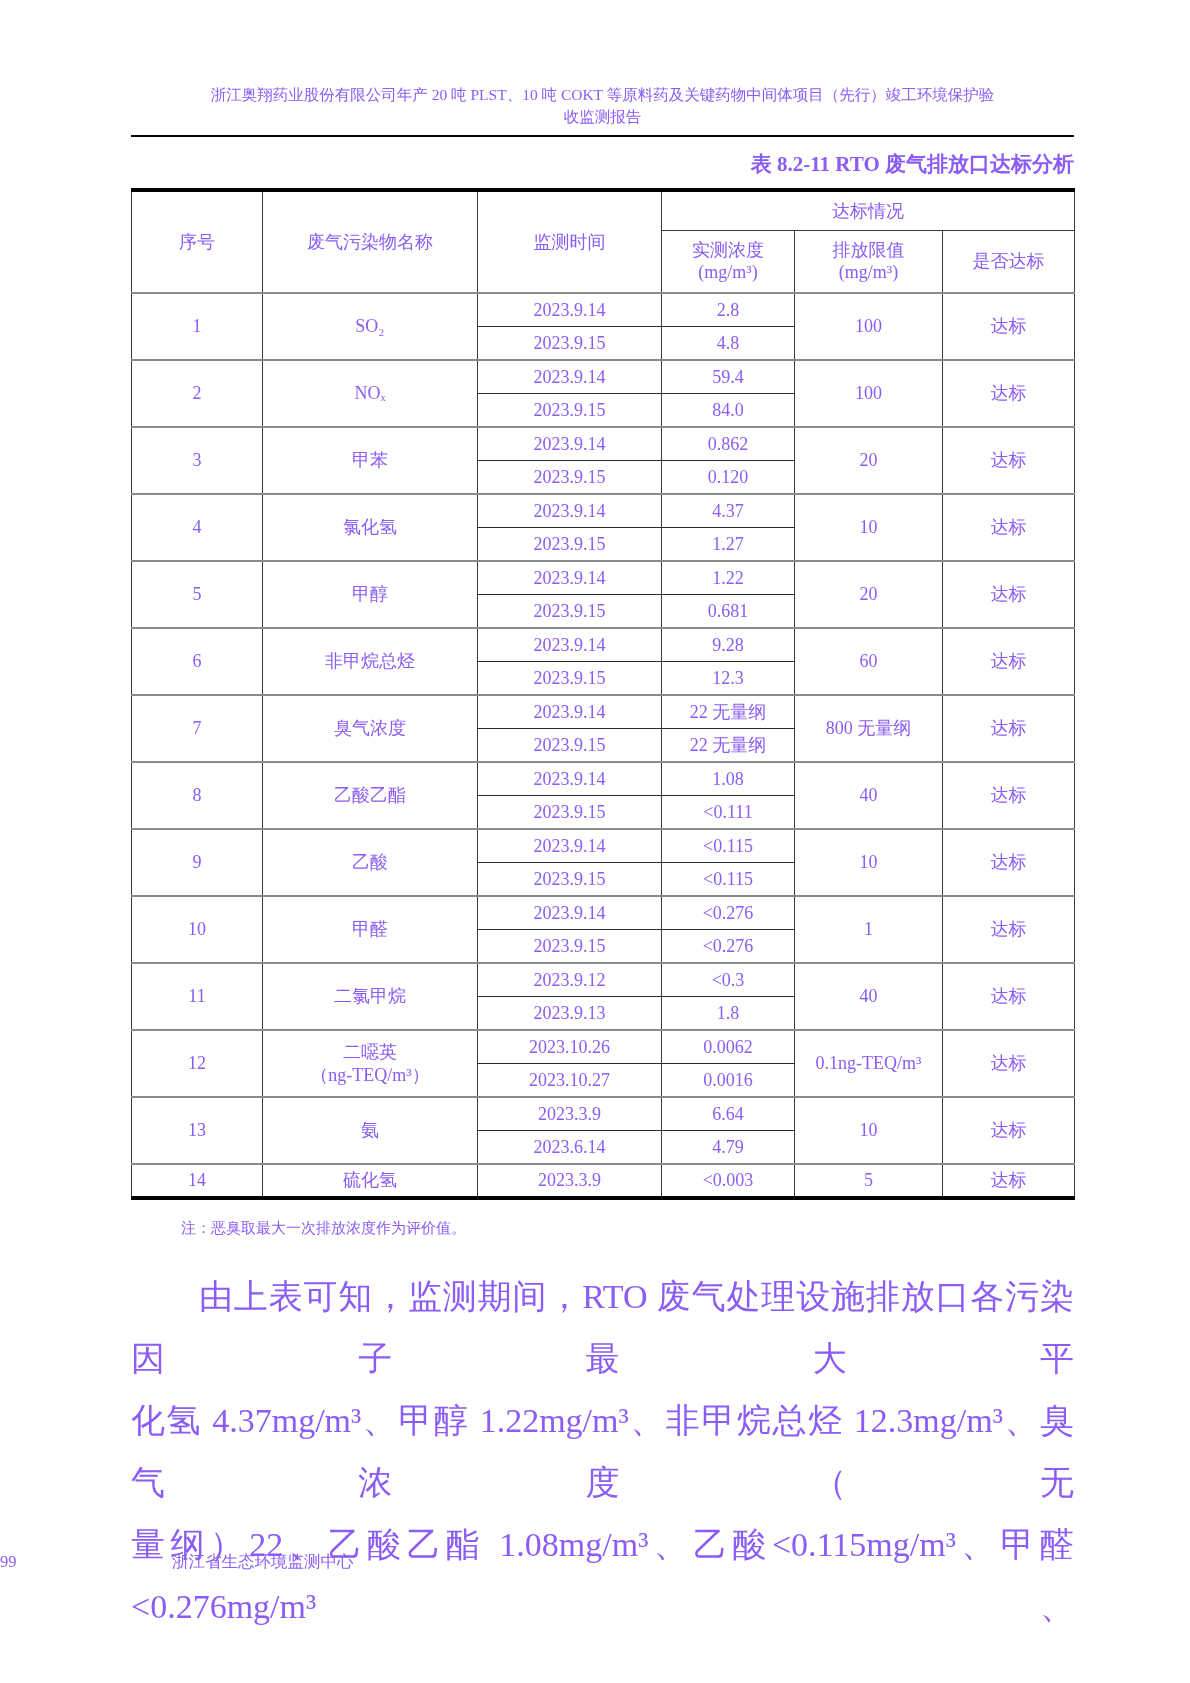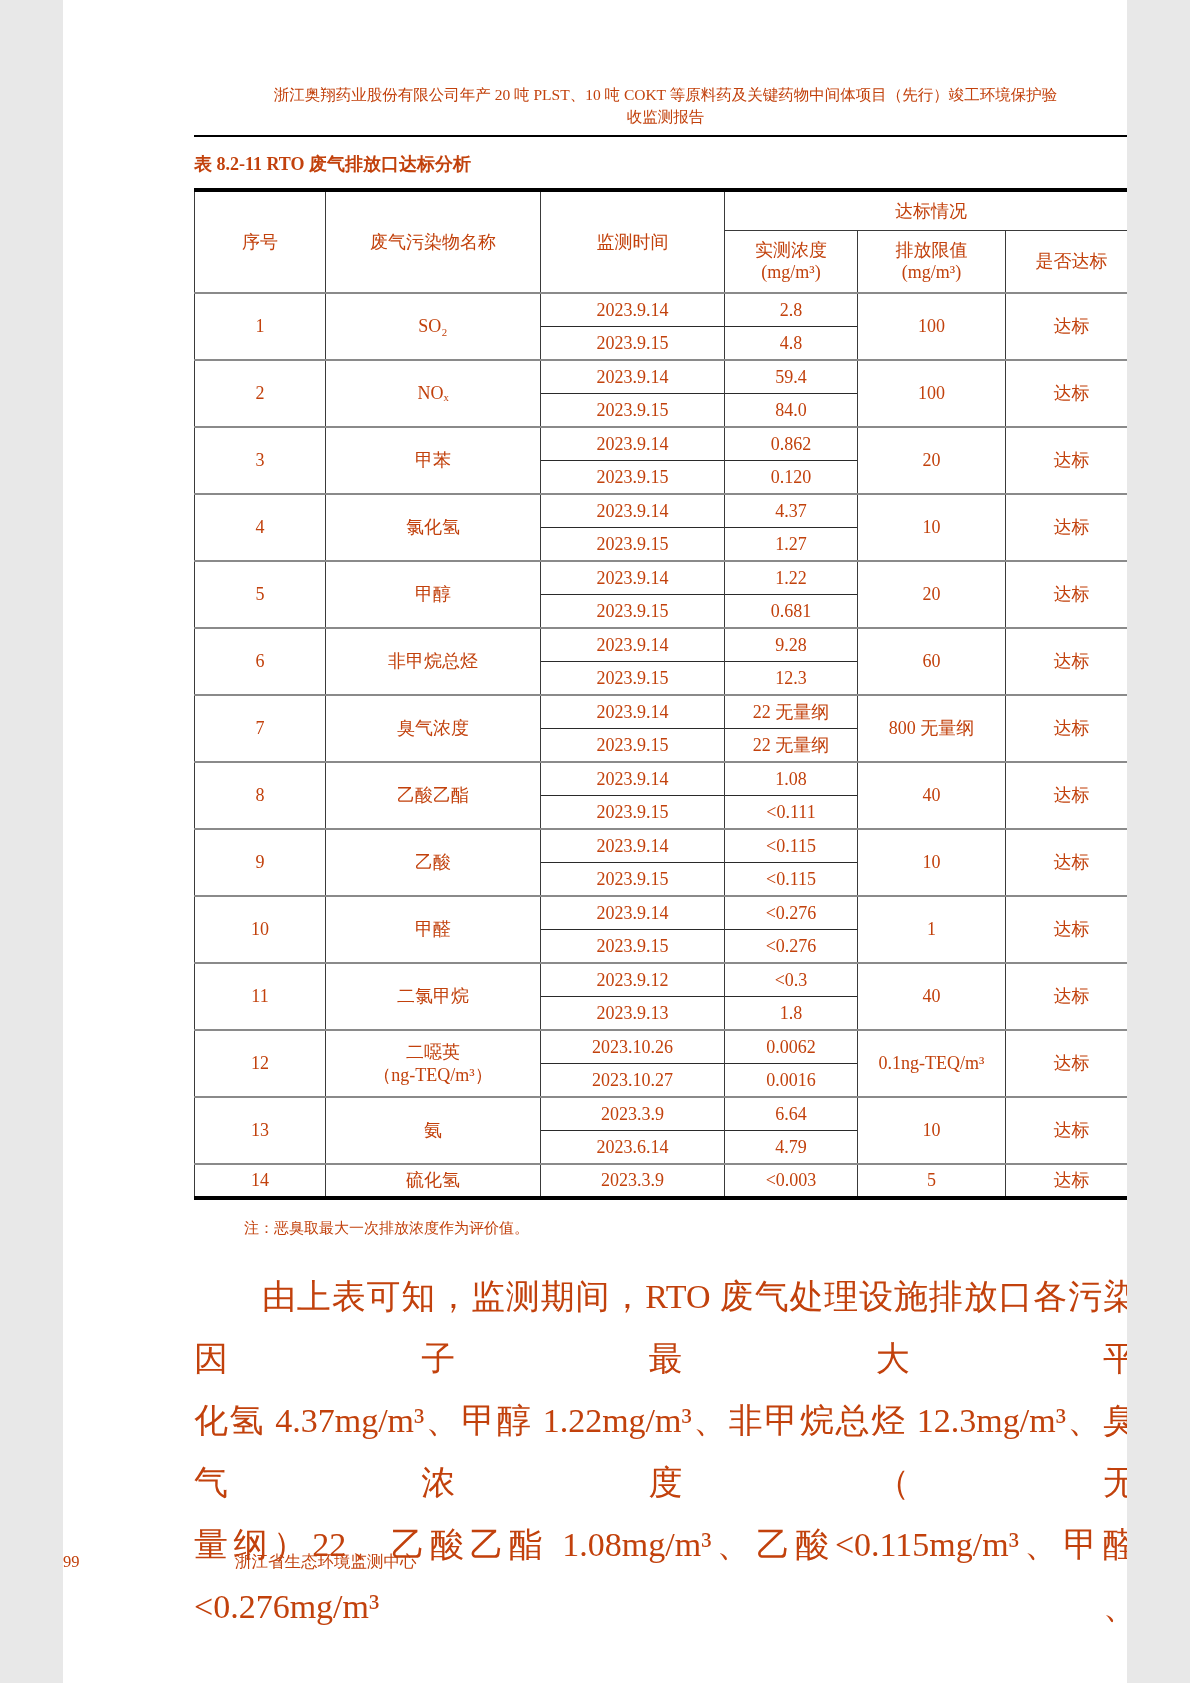--- a/index.html
+++ b/index.html
@@ -1,44 +1,44 @@
 <!DOCTYPE html>
 <html><head>
 <meta charset="utf-8">
 <style>
   * { box-sizing: border-box; }
   html, body { margin: 0; padding: 0; background: #e8e8e8; }
   .page {
     position: relative;
-    width: 1064px;
+    width: 1190px;
     height: 1683px;
     margin: 0 auto;
     background: #ffffff;
     font-family: "Liberation Serif", "DejaVu Serif", serif;
-    color: #c2410c;
+    color: #8b5cf6;
     overflow: hidden;
   }
   .content {
     position: absolute;
     left: 131px;
     top: 0;
     width: 943px;
   }
   .doc-header {
     padding-top: 84px;
     padding-bottom: 7px;
     border-bottom: 2px solid #000;
     text-align: center;
     font-size: 15.5px;
     line-height: 22px;
   }
   .doc-title {
     margin-top: 12px;
-    text-align: left;
-    font-size: 18px;
+    text-align: right;
+    font-size: 21px;
     font-weight: bold;
     line-height: 30px;
   }
   table.report {
     margin-top: 9px;
     width: 943px;
     table-layout: fixed;
     border-collapse: collapse;
     border-top: 4px solid #000;
     border-bottom: 4px solid #000;

